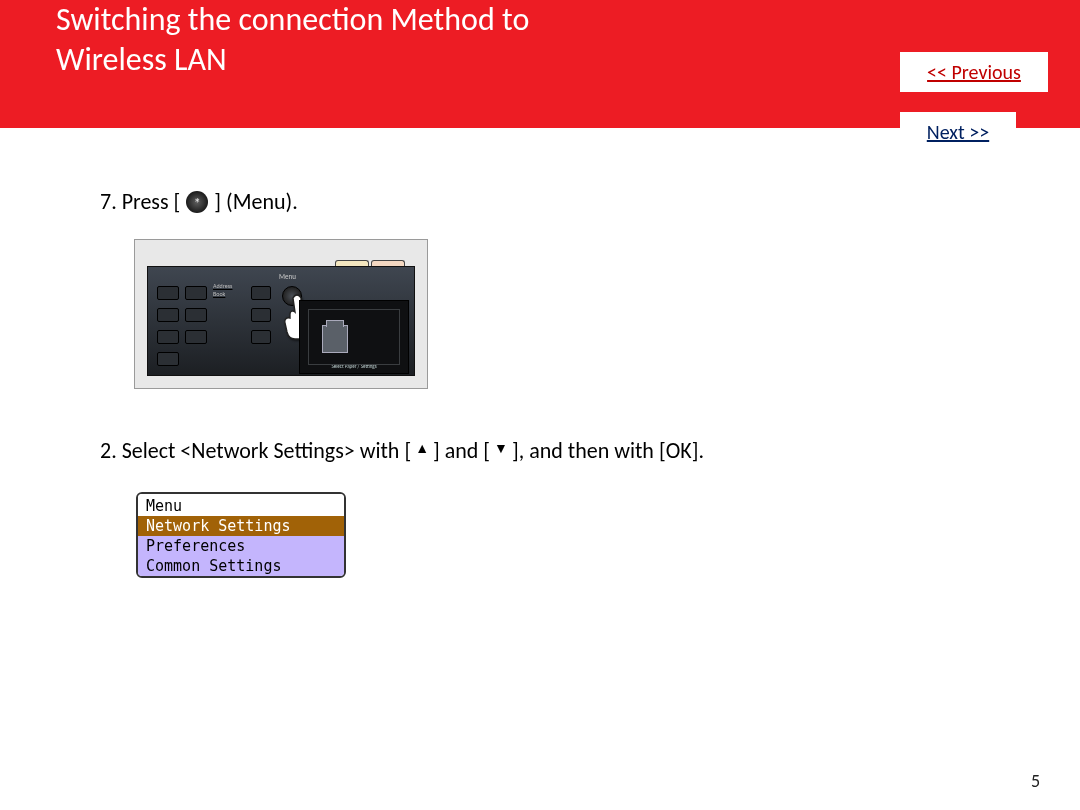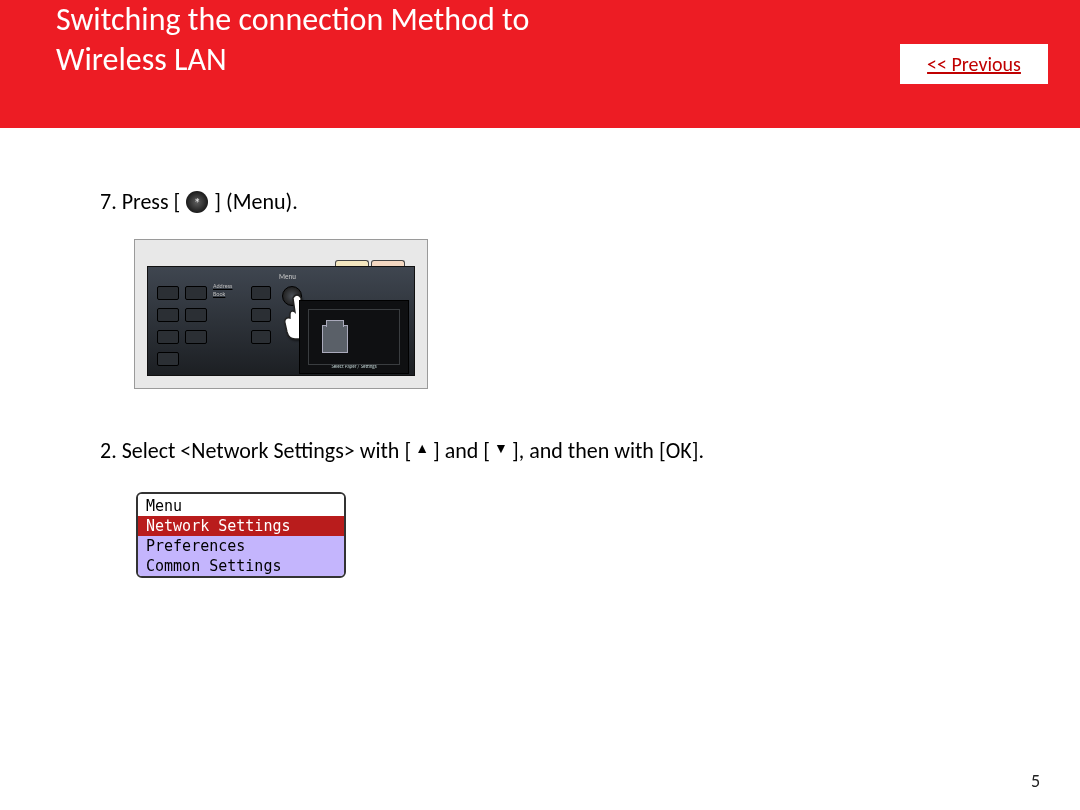--- a/index.html
+++ b/index.html
@@ -20,21 +20,21 @@
   }
   .title {
     color: #fff;
     font-size: 32px;
     font-weight: 400;
     line-height: 1.25;
     max-width: 560px;
   }
   .nav {
     position: absolute;
-    top: 44px;
+    top: 52px;
     right: 32px;
     display: flex;
     gap: 20px;
     flex-direction: column;
   }
   .nav-btn {
     background: #fff;
     display: inline-flex;
     align-items: center;
     justify-content: center;
@@ -188,39 +188,40 @@
     padding: 3px 8px 1px 8px;
     background: #fff;
   }
   .lcd-item {
     font-size: 15px;
     padding: 1px 8px;
     background: #c4b5fd;
     white-space: nowrap;
   }
   .lcd-item.selected {
-    background: #b91c1c;
+    background: #a16207;
     color: #fff;
   }
 
   .page-num {
     position: absolute;
     right: 40px;
     bottom: 18px;
     font-size: 18px;
     color: #222;
   }
 </style>
 </head>
 <body>
 
 <div class="header">
   <div class="title">Switching the connection Method to Wireless LAN</div>
   <div class="nav">
     <div class="nav-btn nav-prev">&lt;&lt; Previous</div>
+    <div class="nav-btn nav-next">Next &gt;&gt;</div>
   </div>
 </div>
 
 <div class="content">
 
   <div class="step">
     <span>7. Press [</span>
     <span class="menu-inline-icon"></span>
     <span> ] (Menu).</span>
   </div>

